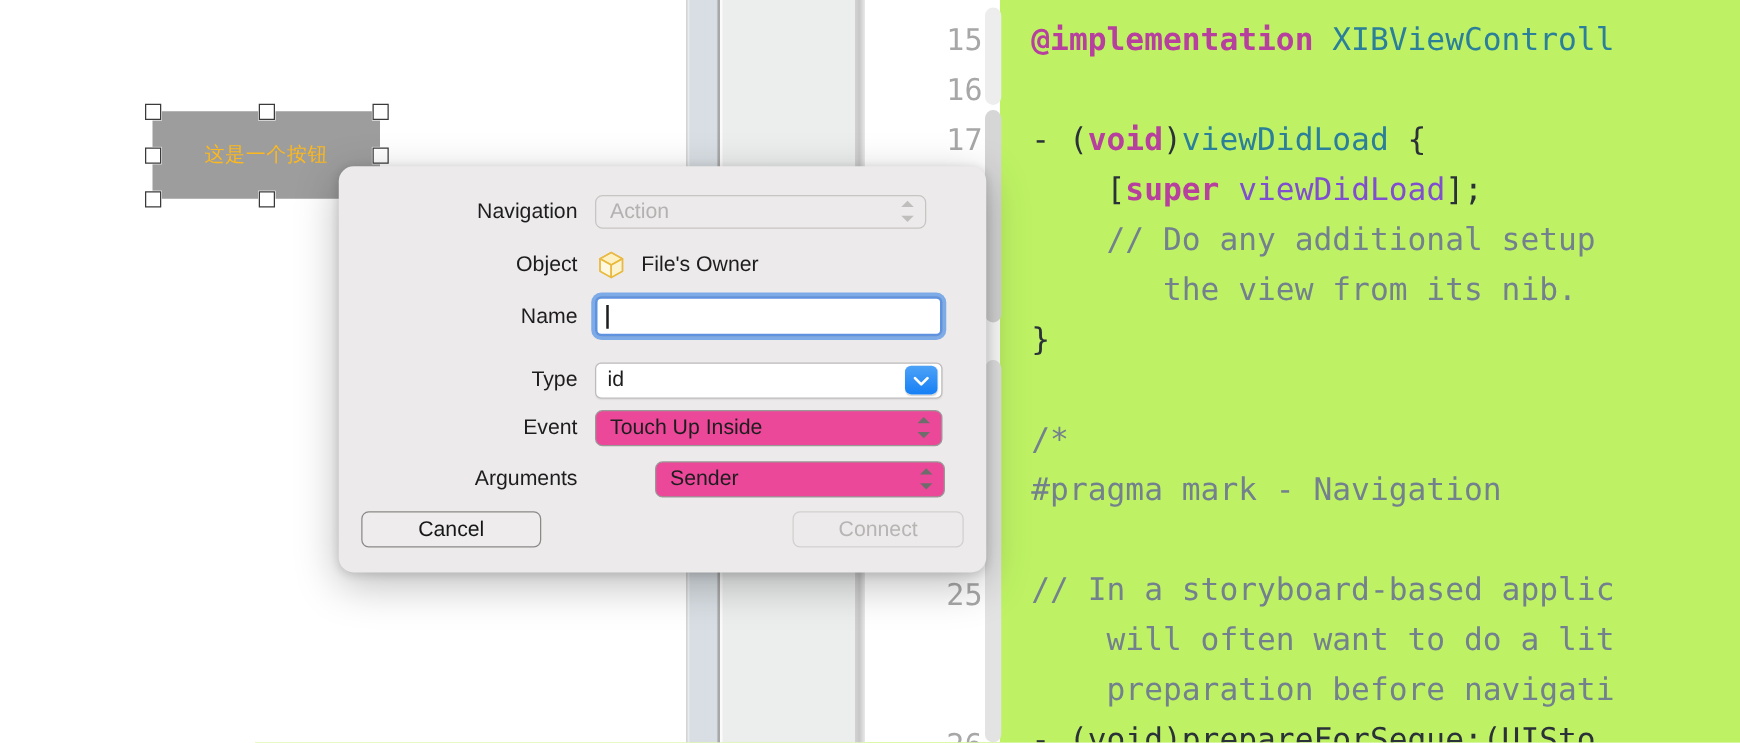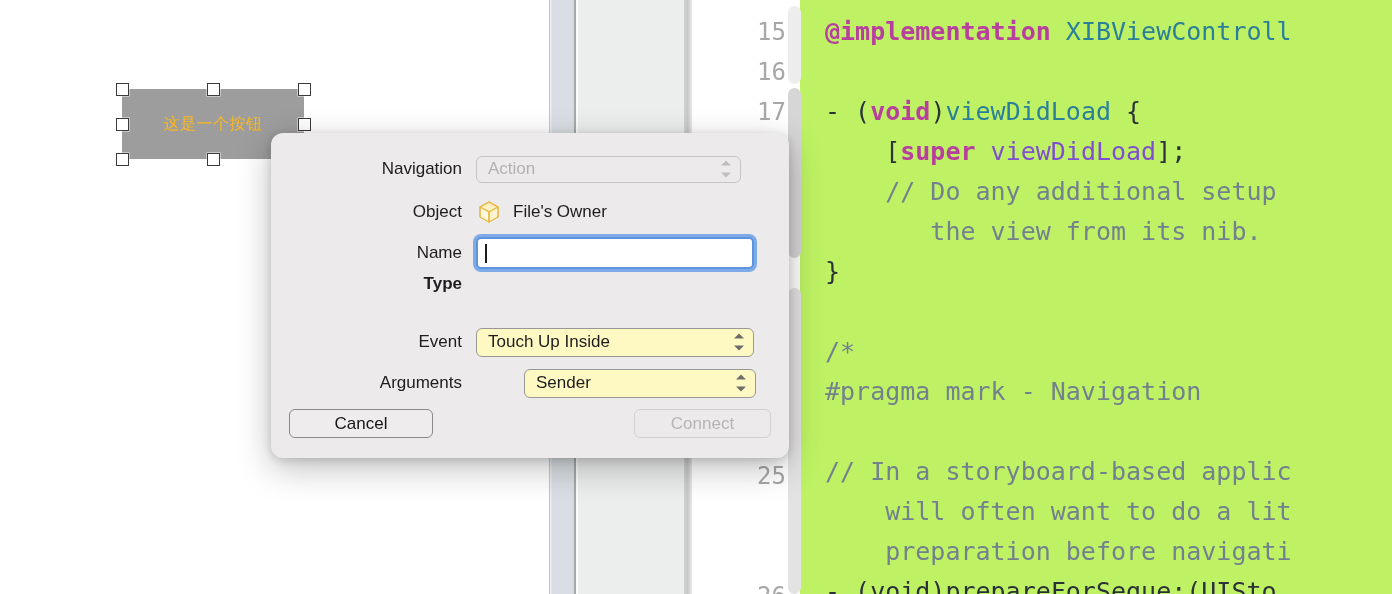--- a/index.html
+++ b/index.html
@@ -102,21 +102,21 @@
 
   
   .popup{
     width:265px;height:27px;border-radius:6px;box-sizing:border-box;
     display:flex;align-items:center;
     padding-left:11px;font-size:17px;
     background:#eceaea;border:1px solid #c7c4c4;color:#b4b1b1;
     position:relative;
   }
   .popup.enabled{
-    background:#fef9c3;border:1px solid #9a9797;color:#1d1d1f;
+    background:#ec4899;border:1px solid #9a9797;color:#1d1d1f;
   }
   .popup .chev{
     position:absolute;right:9px;top:50%;transform:translateY(-50%);
     width:11px;height:17px;display:flex;flex-direction:column;
     align-items:center;justify-content:space-between;
   }
   .chev i{display:block;width:0;height:0;border-left:5px solid transparent;border-right:5px solid transparent;}
   .chev i.up{border-bottom:5px solid currentColor;}
   .chev i.dn{border-top:5px solid currentColor;}
   .popup .chev{color:#6f6c6c;}
@@ -257,22 +257,32 @@
 
   <div class="row" style="top:103px;">
     <div class="row-label">Name</div>
     <div class="ctl">
       <div class="tfield">
         <span class="caret"></span>
       </div>
     </div>
   </div>
 
-  <div class="row" style="top:134px;font-weight:bold;">
+  <div class="row" style="top:154px;">
     <div class="row-label">Type</div>
+    <div class="ctl">
+      <div class="combo">
+        <span>id</span>
+        <span class="combo-btn">
+          <svg width="14" height="10" viewBox="0 0 14 10">
+              <path d="M2 3 L7 8 L12 3" fill="none" stroke="#ffffff" stroke-width="2.2" stroke-linecap="round" stroke-linejoin="round"></path>
+            </svg>
+        </span>
+      </div>
+    </div>
   </div>
 
   <div class="row" style="top:192px;">
     <div class="row-label">Event</div>
     <div class="ctl">
       <div class="popup enabled" style="width:278px;height:29px;">
         <span>Touch Up Inside</span>
         <span class="chev">
             <i class="up"></i>
             <i class="dn"></i>

